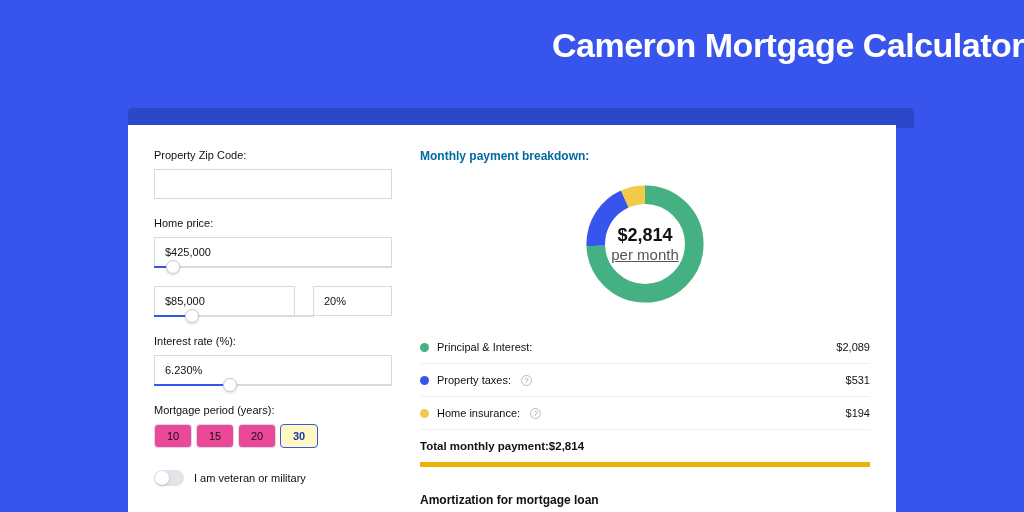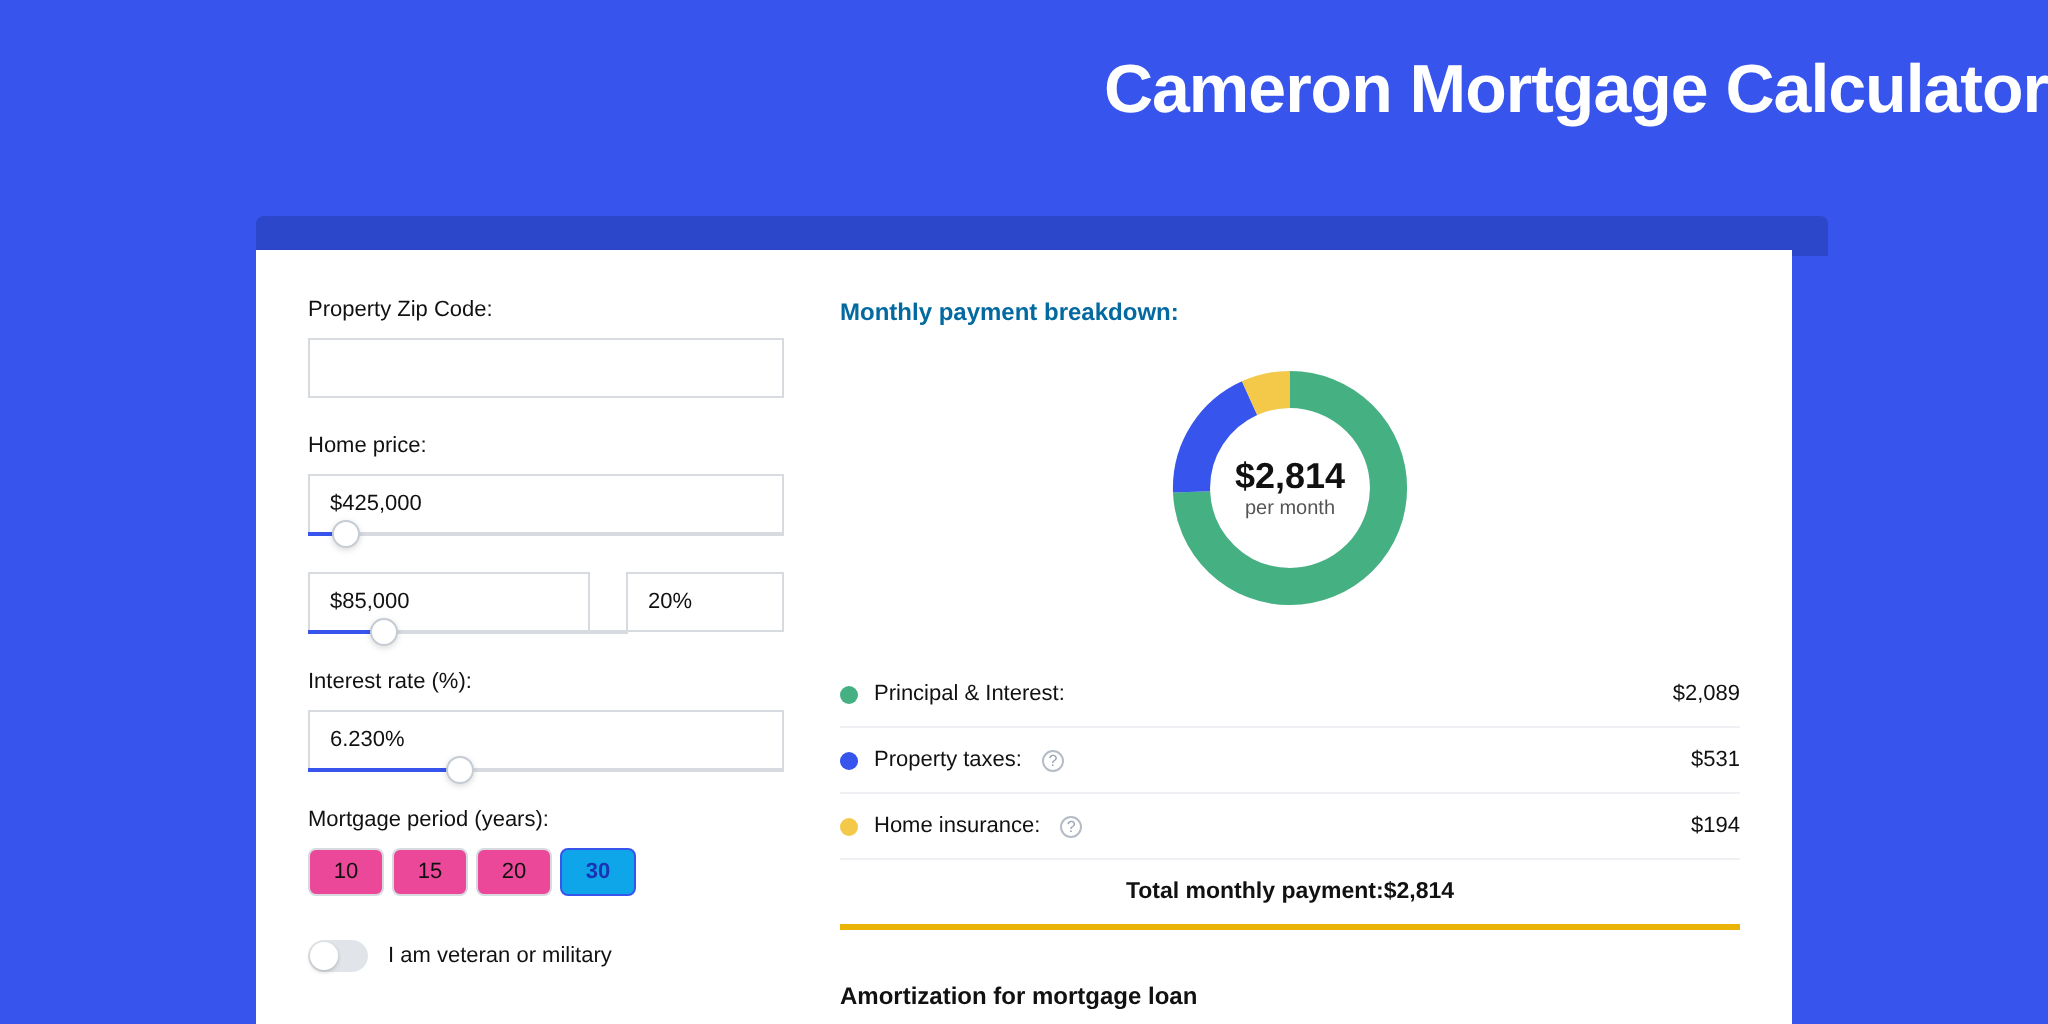--- a/index.html
+++ b/index.html
@@ -92,21 +92,21 @@
     border-radius: 4px;
     background: #ec4899;
     font-size: 11px;
     color: #111;
     cursor: pointer;
     display: flex;
     align-items: center;
     justify-content: center;
   }
   .period-btn.active {
-    background: #0ea5e9;
+    background: #fef9c3;
     border-color: #3755ec;
     color: #1a34b3;
     font-weight: 600;
   }
   .toggle-row { display: flex; align-items: center; gap: 10px; margin-top: 22px; }
   .toggle {
     width: 30px; height: 16px;
     background: #e1e5ea;
     border-radius: 999px;
     position: relative;
@@ -131,21 +131,21 @@
   .donut svg { width: 130px; height: 130px; transform: rotate(-90deg); }
   .donut-center {
     position: absolute;
     left: 0; top: 0; width: 100%; height: 100%;
     display: flex;
     flex-direction: column;
     align-items: center;
     justify-content: center;
   }
   .donut-value { font-size: 18px; font-weight: 800; color: #111; }
-  .donut-sub { font-size: 10px; color: #555; }
+  .donut-sub { font-size: 15px; color: #555; text-decoration: underline; }
   .legend-row {
     display: flex;
     justify-content: space-between;
     padding: 10px 0;
     border-bottom: 1px solid #eef0f3;
     font-size: 11px;
     color: #111;
   }
   .legend-left { display: flex; align-items: center; gap: 8px; }
   .legend-dot { width: 9px; height: 9px; border-radius: 50%; flex: none; }
@@ -156,26 +156,26 @@
     border-radius: 50%;
     font-size: 8px;
     color: #95a0af;
     display: inline-flex;
     align-items: center;
     justify-content: center;
     margin-left: 2px;
   }
   .total-row {
     display: flex;
-    justify-content: center;
+    justify-content: flex-start;
     padding: 10px 0;
     font-size: 11.5px;
     font-weight: 800;
     color: #111;
-    border-bottom: 3px solid #eab308;
+    border-bottom: 5px solid #eab308;
   }
   .amort-title {
     font-size: 12px;
     font-weight: 700;
     margin-top: 26px;
     margin-bottom: 10px;
     color: #111;
   }
 </style>
 </head>

